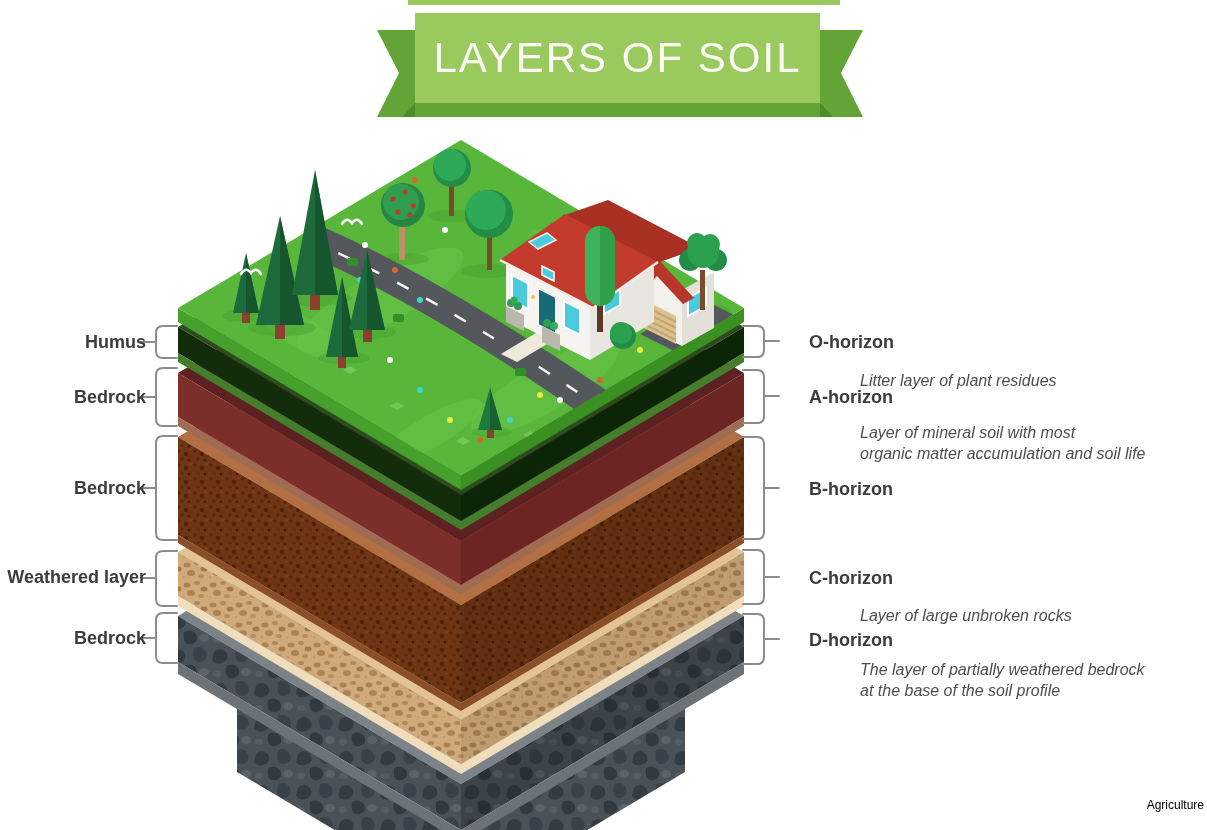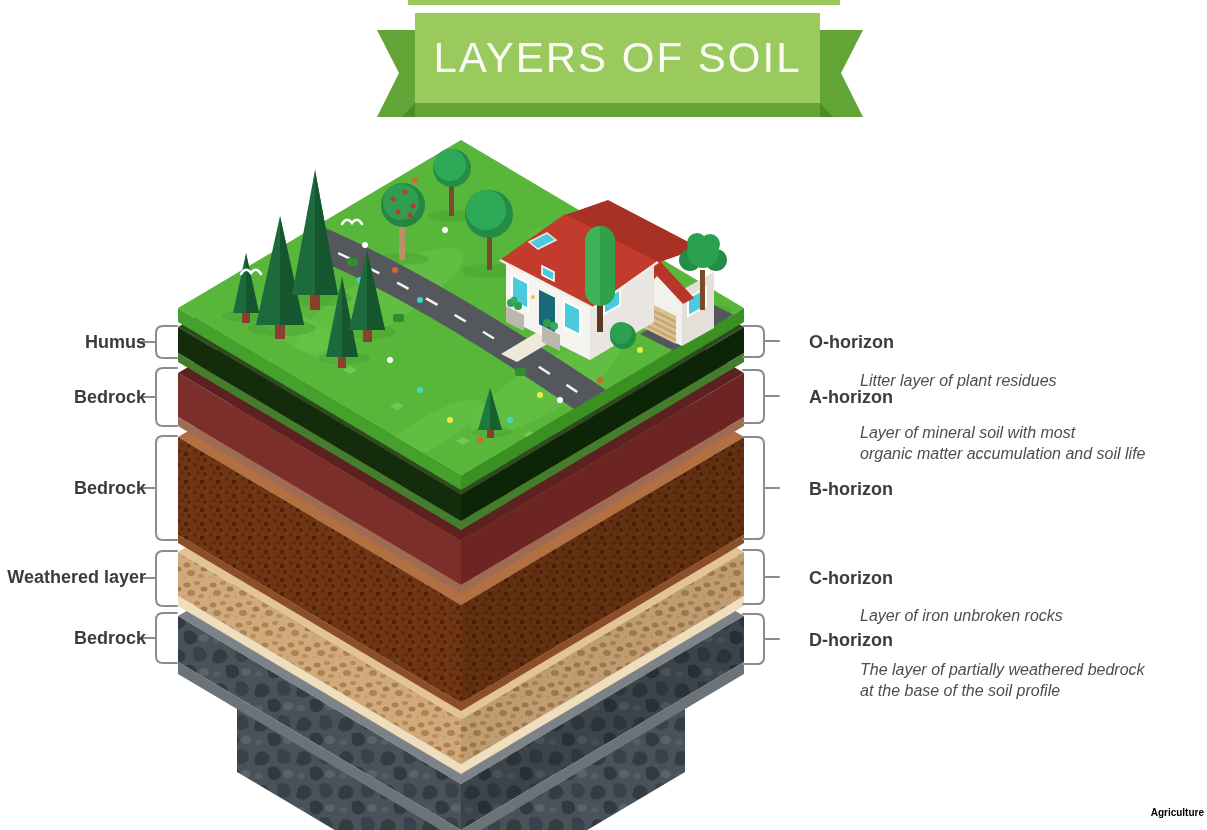--- a/index.html
+++ b/index.html
@@ -11,21 +11,21 @@
          font-size:42px;letter-spacing:2px;color:#fbfdf4;font-weight:400;}
   .left-label{left:0;width:146px;text-align:right;height:24px;line-height:24px;
               font-size:18px;font-weight:700;color:#3c3c3c;}
   .ll-0{top:330px}.ll-1{top:385px}.ll-2{top:476px}.ll-3{top:565px}.ll-4{top:626px}
   .horizon-label{left:809px;width:110px;height:24px;line-height:24px;
                  font-size:18px;font-weight:700;color:#3c3c3c;}
   .hl-0{top:330px}.hl-1{top:385px}.hl-2{top:477px}.hl-3{top:566px}.hl-4{top:628px}
   .desc{left:860px;width:330px;font-size:16px;font-style:italic;line-height:21px;
         color:#4e4e4e;white-space:pre-line;margin-top:38px;}
   .d-0{top:332px}.d-1{top:384px}.d-2{top:453px}.d-3{top:567px}.d-4{top:621px}
-  .watermark{right:3px;bottom:12px;font-size:10px;font-weight:700;color:#000;}
+  .watermark{right:3px;bottom:18px;font-size:12px;font-weight:400;color:#000;}
 </style>
 </head>
 <body>
 
 <div class="canvas">
 <svg width="1207" height="830" viewBox="0 0 1207 830">
   <defs>
     <clipPath id="clipTop">
           <polygon points="461,140 744,308 461,476 178,308"></polygon>
         </clipPath>
@@ -336,18 +336,18 @@
 
   <div class="txt horizon-label hl-0">O-horizon</div>
   <div class="txt horizon-label hl-1">A-horizon</div>
   <div class="txt horizon-label hl-2">B-horizon</div>
   <div class="txt horizon-label hl-3">C-horizon</div>
   <div class="txt horizon-label hl-4">D-horizon</div>
 
   <div class="txt desc d-0">Litter layer of plant residues</div>
   <div class="txt desc d-1">Layer of mineral soil with most
 organic matter accumulation and soil life</div>
-  <div class="txt desc d-3">Layer of iron unbroken rocks</div>
+  <div class="txt desc d-3">Layer of large unbroken rocks</div>
   <div class="txt desc d-4">The layer of partially weathered bedrock
 at the base of the soil profile</div>
 
   <div class="txt watermark">Agriculture</div>
 </div>
 
 </body></html>

